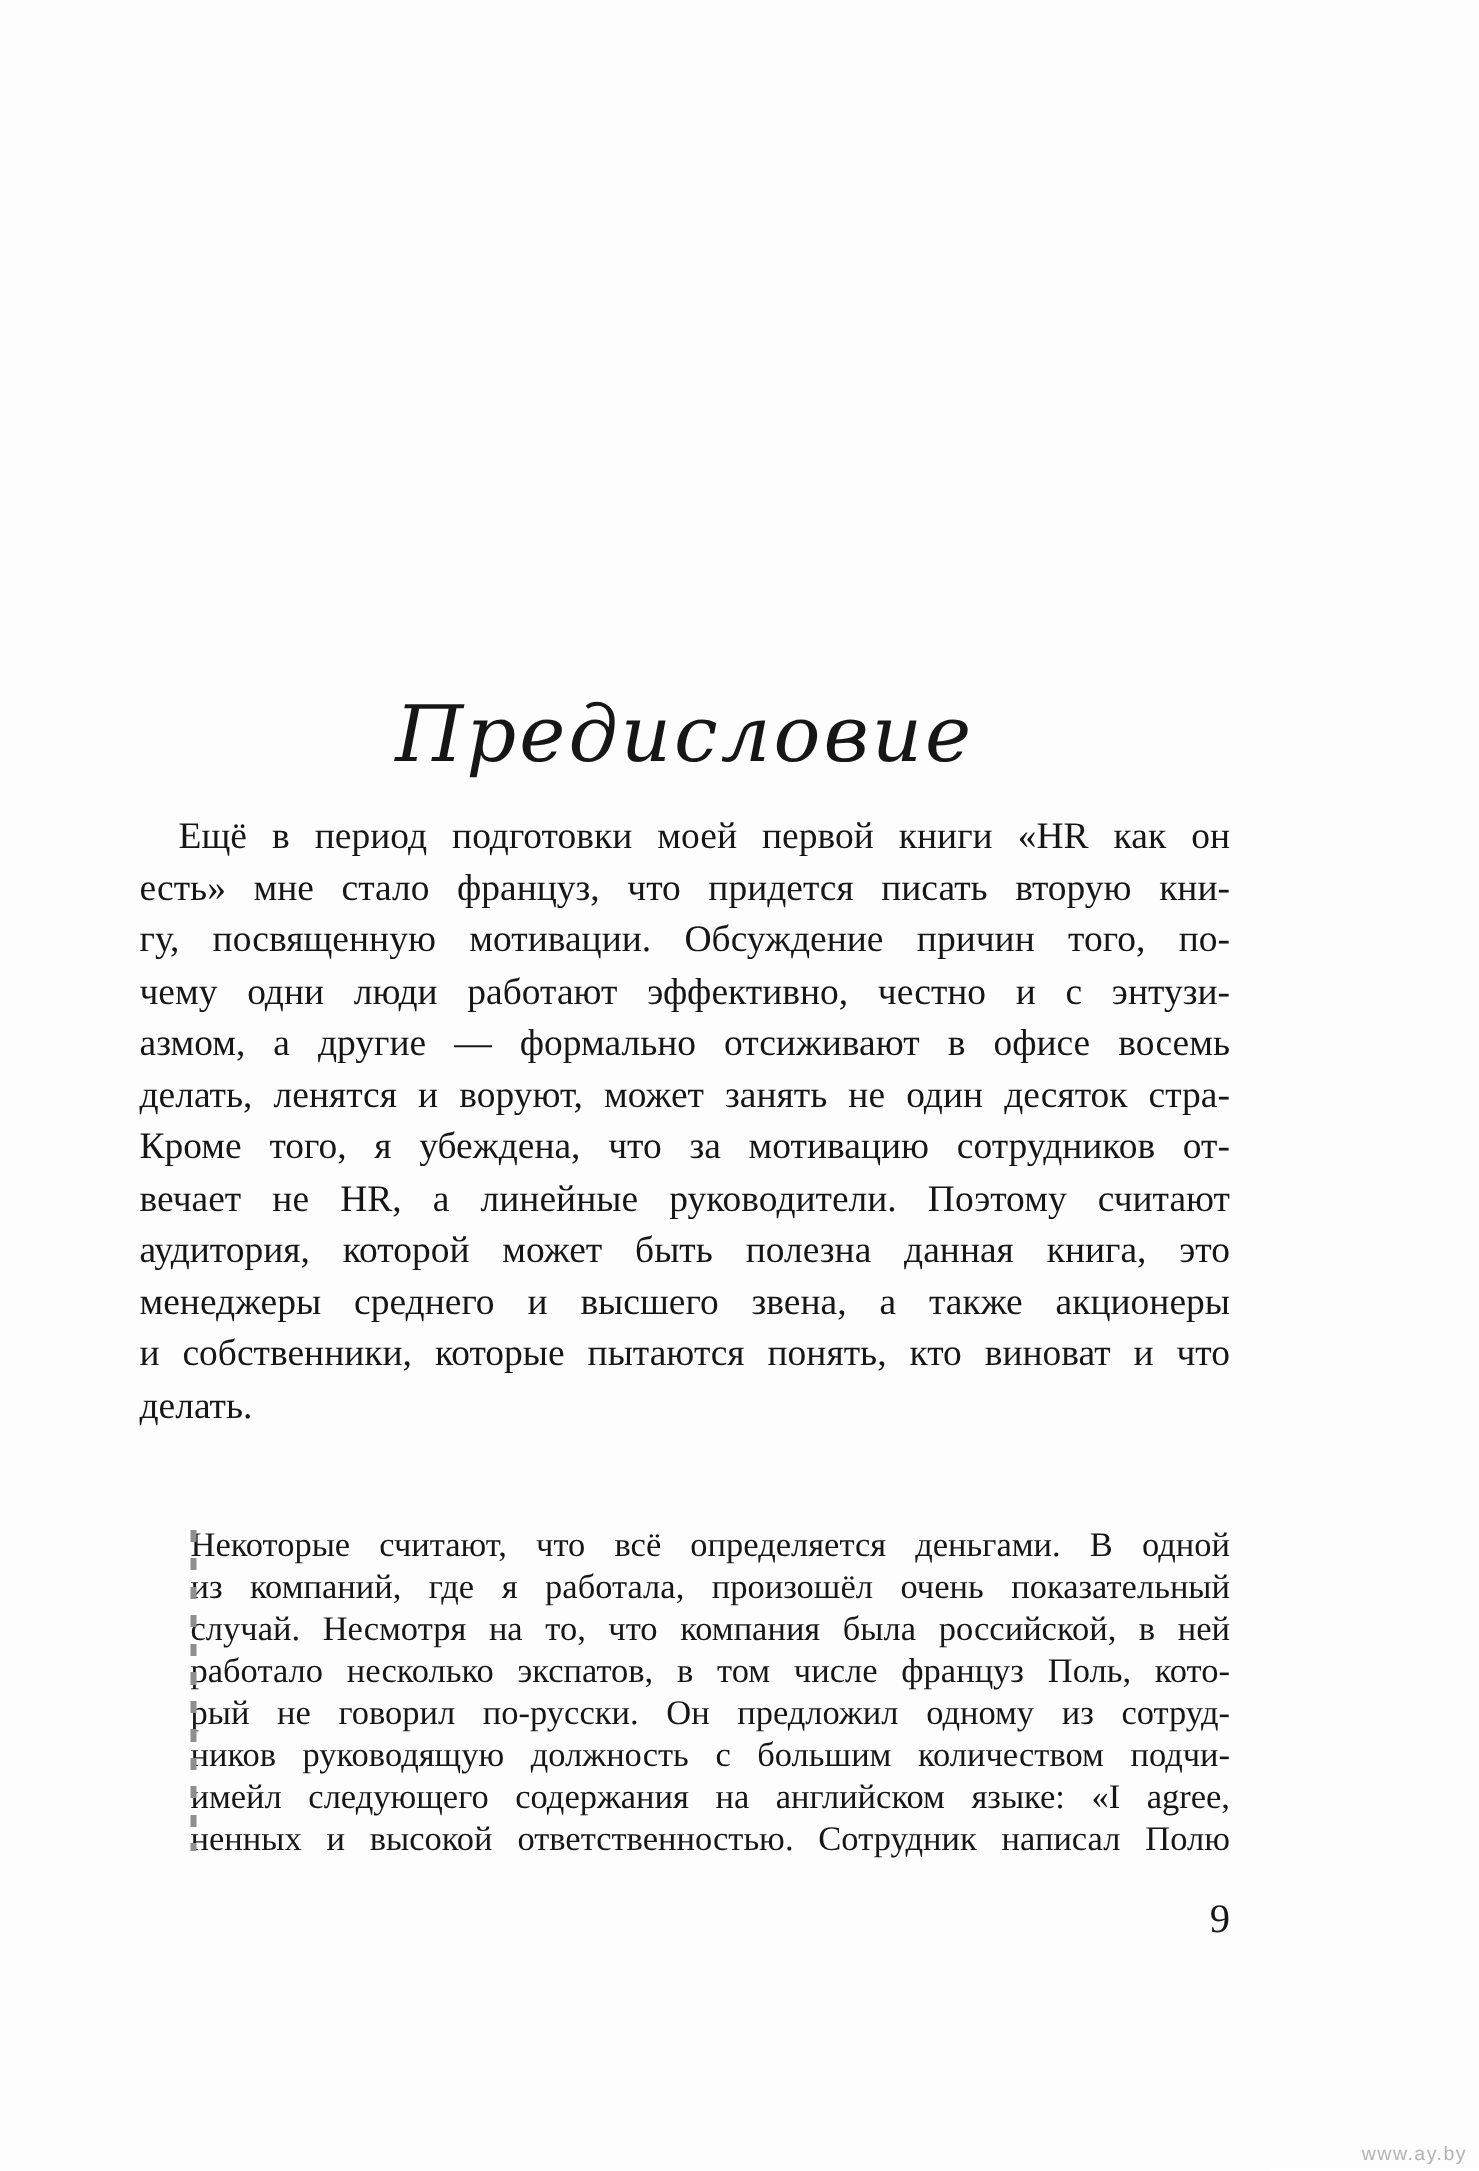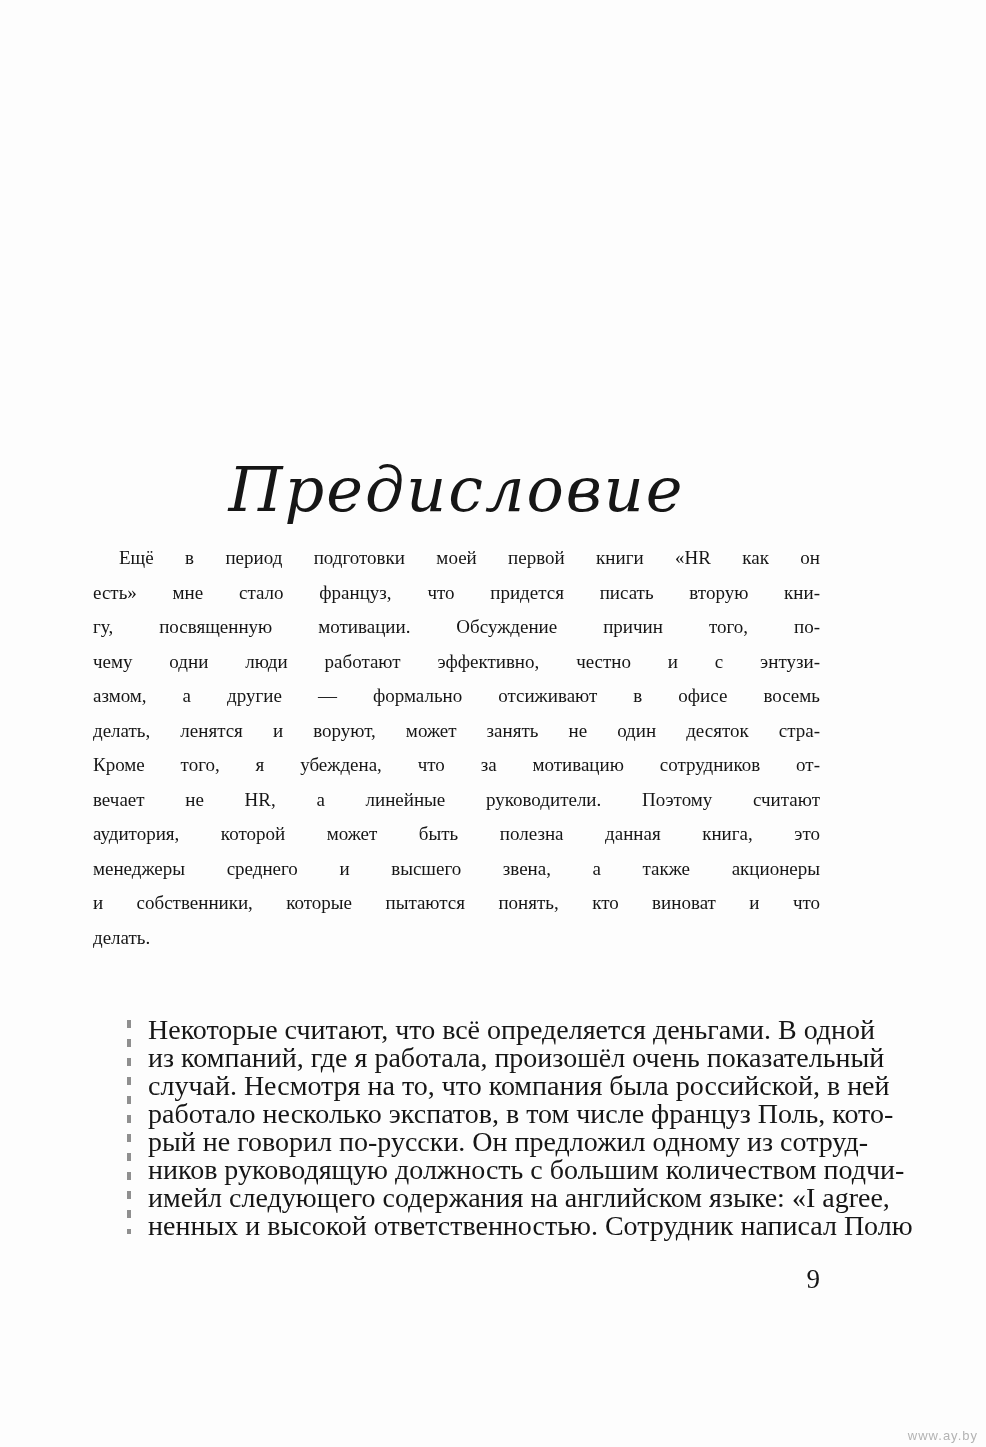--- a/index.html
+++ b/index.html
@@ -27,32 +27,32 @@
   .title {
     position: absolute;
     left: 93px;
     top: 440px;
     width: 727px;
     margin: 0;
     text-align: center;
     font-family: "DejaVu Serif", serif;
     font-style: italic;
     font-weight: normal;
-    font-size: 62px;
+    font-size: 52px;
     letter-spacing: 2px;
     line-height: 100px;
     color: var(--text);
   }
   
   .para {
     position: absolute;
     left: 93px;
     top: 541px;
     width: 727px;
-    font-size: 19px;
+    font-size: 25px;
     line-height: 34.5px;
   }
   .tline {
     text-align: justify;
     text-align-last: justify;
     white-space: nowrap;
   }
   .para .tline:first-child { text-indent: 26px; }
   .para .tline-last { text-align-last: left; }
   
@@ -68,22 +68,21 @@
     top: 4px;
     width: 4px;
     height: 214px;
     background: repeating-linear-gradient(
       to bottom,
       var(--quote-border) 0px, var(--quote-border) 8px,
       transparent 8px, transparent 19px
     );
   }
   .quote-text {
-    margin-left: 21px;
-    font-size: 28px;
+    font-size: 23px;
     line-height: 28px;
   }
   .quote-text .tline-last { text-align-last: justify; }
   
   .page-number {
     position: absolute;
     left: 93px;
     top: 1264px;
     width: 727px;
     text-align: right;

